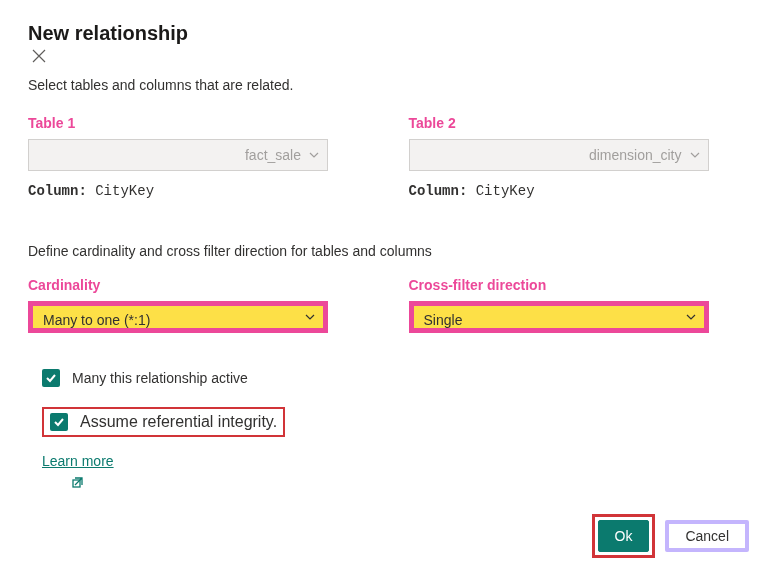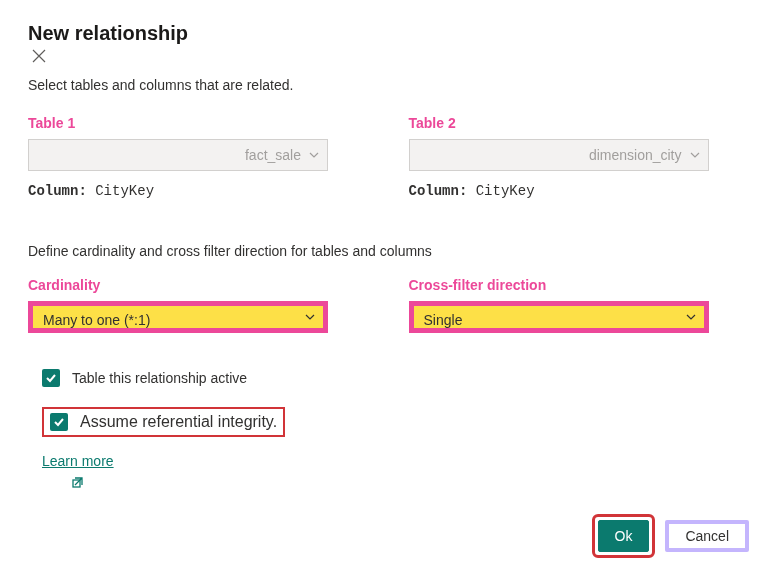--- a/index.html
+++ b/index.html
@@ -94,21 +94,21 @@
       display: flex; gap: 10px; align-items: center;
     }
     .btn {
       height: 32px; padding: 0 16px; font-size: 14px;
       display: flex; align-items: center; justify-content: center;
       cursor: pointer; border-radius: 2px;
     }
     .btn-primary { background: #0b7a6e; color: #fff; border: 1px solid #0b7a6e; }
     .btn-secondary { background: #fff; color: #323130; border: 4px solid #c4b5fd; }
     .ok-highlight {
-      border: 3px solid #d13438; padding: 3px; border-radius: 6px;
+      border: 3px solid #d13438; padding: 3px; border-radius: 0;
     }
   </style>
 </head>
 <body>
 
 
 
 <div class="header">
   <div class="title">New relationship</div>
   <div class="close-icon">
@@ -180,21 +180,21 @@
   </div>
 </div>
 
 <div class="checkbox-block">
   <div class="checkbox-row" style="margin-bottom:18px;">
     <div class="checkbox">
       <svg viewBox="0 0 12 12">
           <path d="M2 6 L5 9 L10 3" stroke="currentColor" stroke-width="2" fill="none"></path>
         </svg>
     </div>
-    <span>Table this relationship active</span>
+    <span>Many this relationship active</span>
   </div>
   <div class="highlight-box">
     <div class="checkbox">
       <svg viewBox="0 0 12 12">
           <path d="M2 6 L5 9 L10 3" stroke="currentColor" stroke-width="2" fill="none"></path>
         </svg>
     </div>
     <span>Assume referential integrity.</span>
   </div>
 </div>

